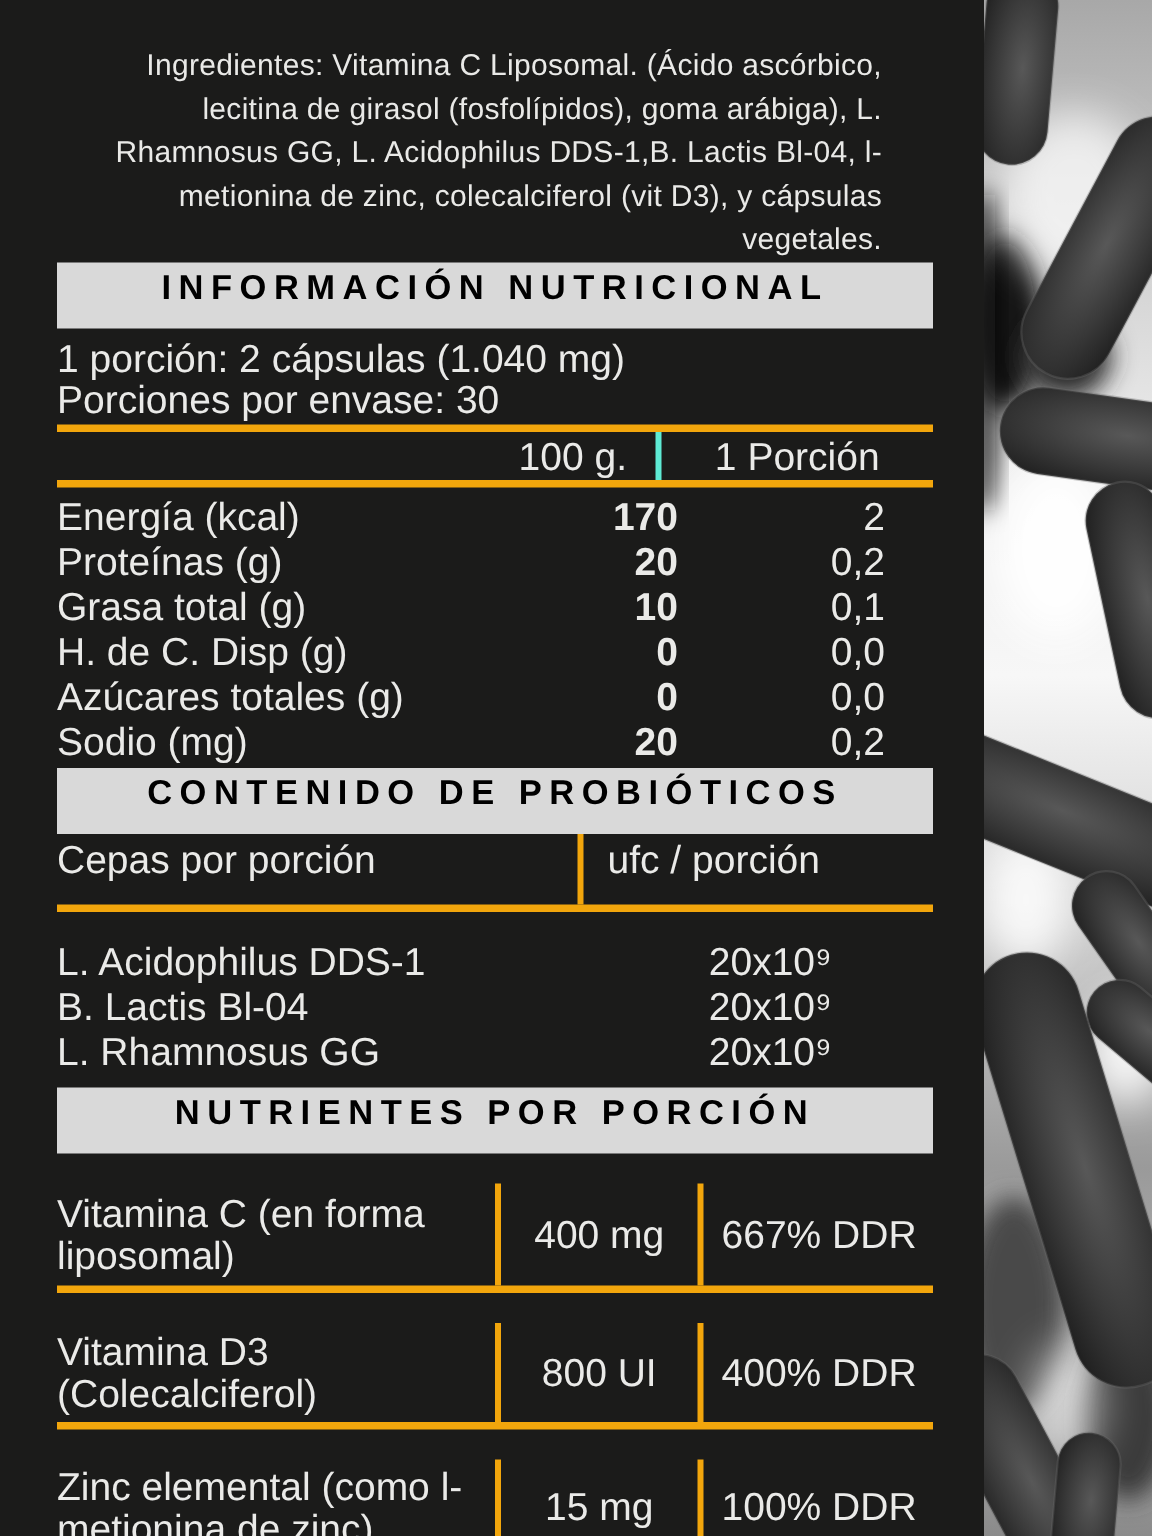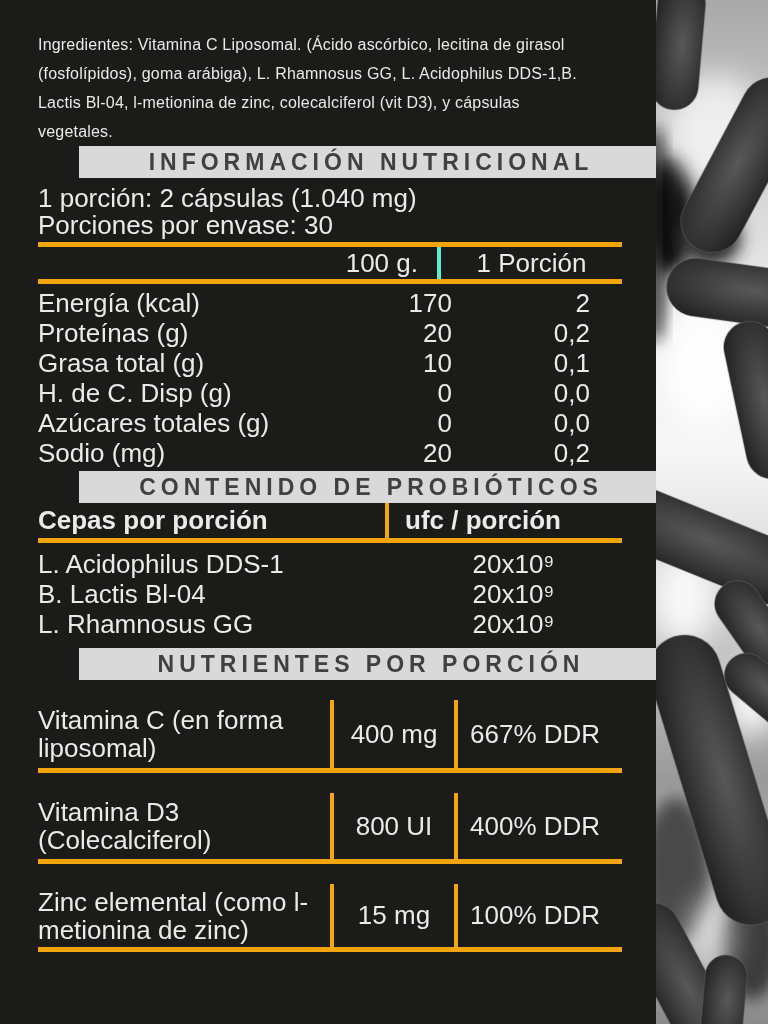--- a/index.html
+++ b/index.html
@@ -8,71 +8,71 @@
     position:relative; width:768px; height:1024px;
     background:#1b1b1a; overflow:hidden;
     font-family:"Liberation Sans", sans-serif;
     color:#eaeae8;
   }
   .content {
     position:absolute; left:38px; top:0; width:584px; padding-top:30px;
   }
   
   .ingredients {
-    width:550px; font-size:16px; line-height:29px; color:#e9e9e7;
+    width:550px; font-size:20px; line-height:29px; color:#e9e9e7;
     letter-spacing:0.2px;
+    text-align:right;
   }
   
   .bar {
-    width:584px; height:32px; background:#d9d9d9; color:#404040;
+    width:584px; height:44px; background:#d9d9d9; color:#000000;
     font-weight:bold; font-size:23px; line-height:32px; text-align:center;
     letter-spacing:5px;
-    margin-left:41px;
   }
   .bar1 { margin-top:0px; }
   .bar2 { margin-top:3px; }
   .bar3 { margin-top:9px; }
   
   .serving { margin-top:7px; font-size:26px; line-height:27px; }
   
   .nf-header-row {
     margin-top:3px; display:flex;
     border-top:5px solid #f2a60c; border-bottom:5px solid #f2a60c;
     height:42px; font-size:26px;
   }
   .nf-h-100g { flex:1; text-align:right; padding-right:19px; line-height:32px; }
   .nf-h-por  { width:185px; border-left:4px solid #5eead4; text-align:center; line-height:32px; }
   .nf-rows { margin-top:4px; }
   .nf-row { display:flex; height:30px; line-height:30px; font-size:26px; }
   .nf-label { flex:1; }
-  .nf-v100 { width:120px; text-align:right; }
+  .nf-v100 { width:120px; text-align:right;font-weight:bold; }
   .nf-vpor { width:170px; padding-right:32px; text-align:right; }
   
   .pb-header-row {
-    display:flex; height:40px; border-bottom:5px solid #f2a60c;
-    font-size:26px; font-weight:bold;
+    display:flex; height:52px; border-bottom:5px solid #f2a60c;
+    font-size:26px; font-weight:normal;
   }
   .pb-h-strain { width:347px; line-height:35px; }
   .pb-h-cfu { flex:1; border-left:4px solid #f2a60c; padding-left:16px; line-height:35px; }
-  .pb-rows { margin-top:6px; }
+  .pb-rows { margin-top:18px; }
   .pb-row { display:flex; height:30px; line-height:30px; font-size:26px; }
   .pb-strain { flex:1; }
   .pb-cfu { width:217px;text-align:center; }
   
   .nu-table { width:584px; }
   .nu-row {
     display:flex; align-items:center;
     border-bottom:5px solid #f2a60c; font-size:26px;margin-top:20px;
   }
   .nu-row-1 { height:73px; }
   .nu-row-2 { height:71px; }
   .nu-row-3 { height:68px; }
   .nu-name { width:292px; line-height:28px; padding-right:6px; }
   .nu-amt {
-    width:124px; align-self:stretch; display:flex; align-items:center; justify-content:center;
+    width:135px; align-self:stretch; display:flex; align-items:center; justify-content:center;
     border-left:4px solid #f2a60c; text-align:center;
   }
   .nu-ddr {
     flex:1; align-self:stretch; display:flex; align-items:center;
     border-left:4px solid #f2a60c; padding-left:12px;
   }
   
   .photo { position:absolute; left:656px; top:0; width:112px; height:1024px; }
 </style>
 </head>

